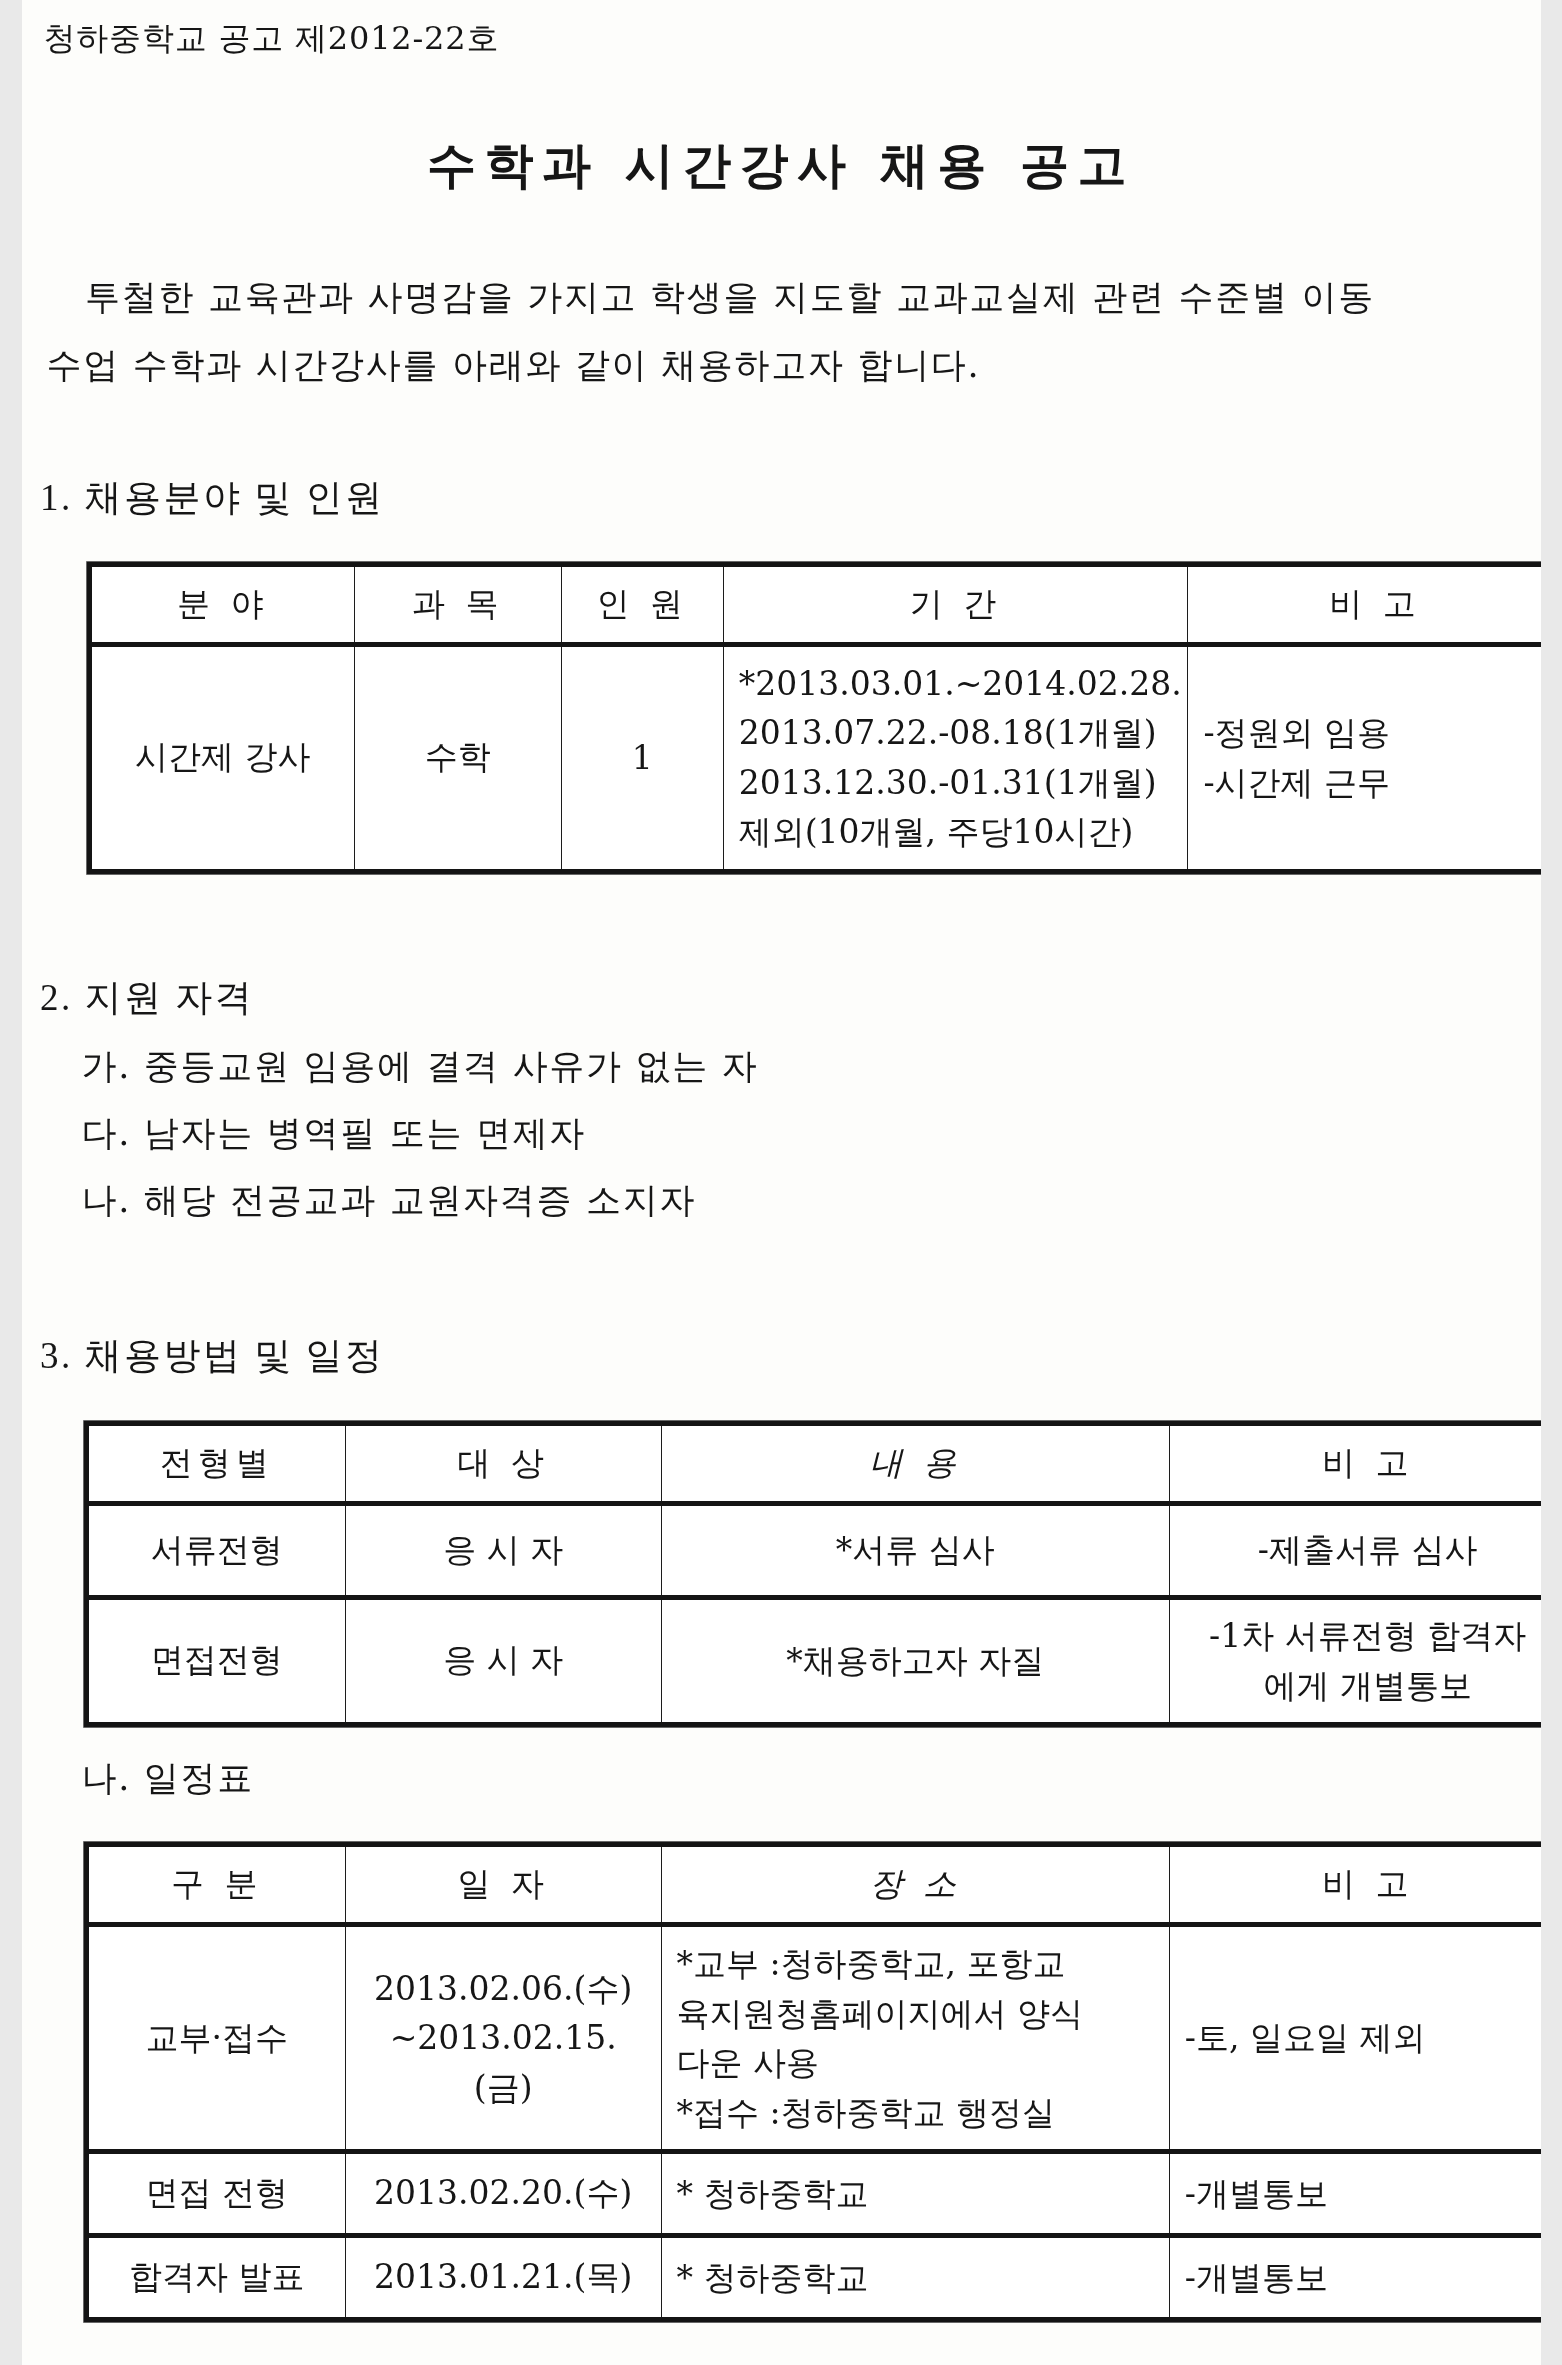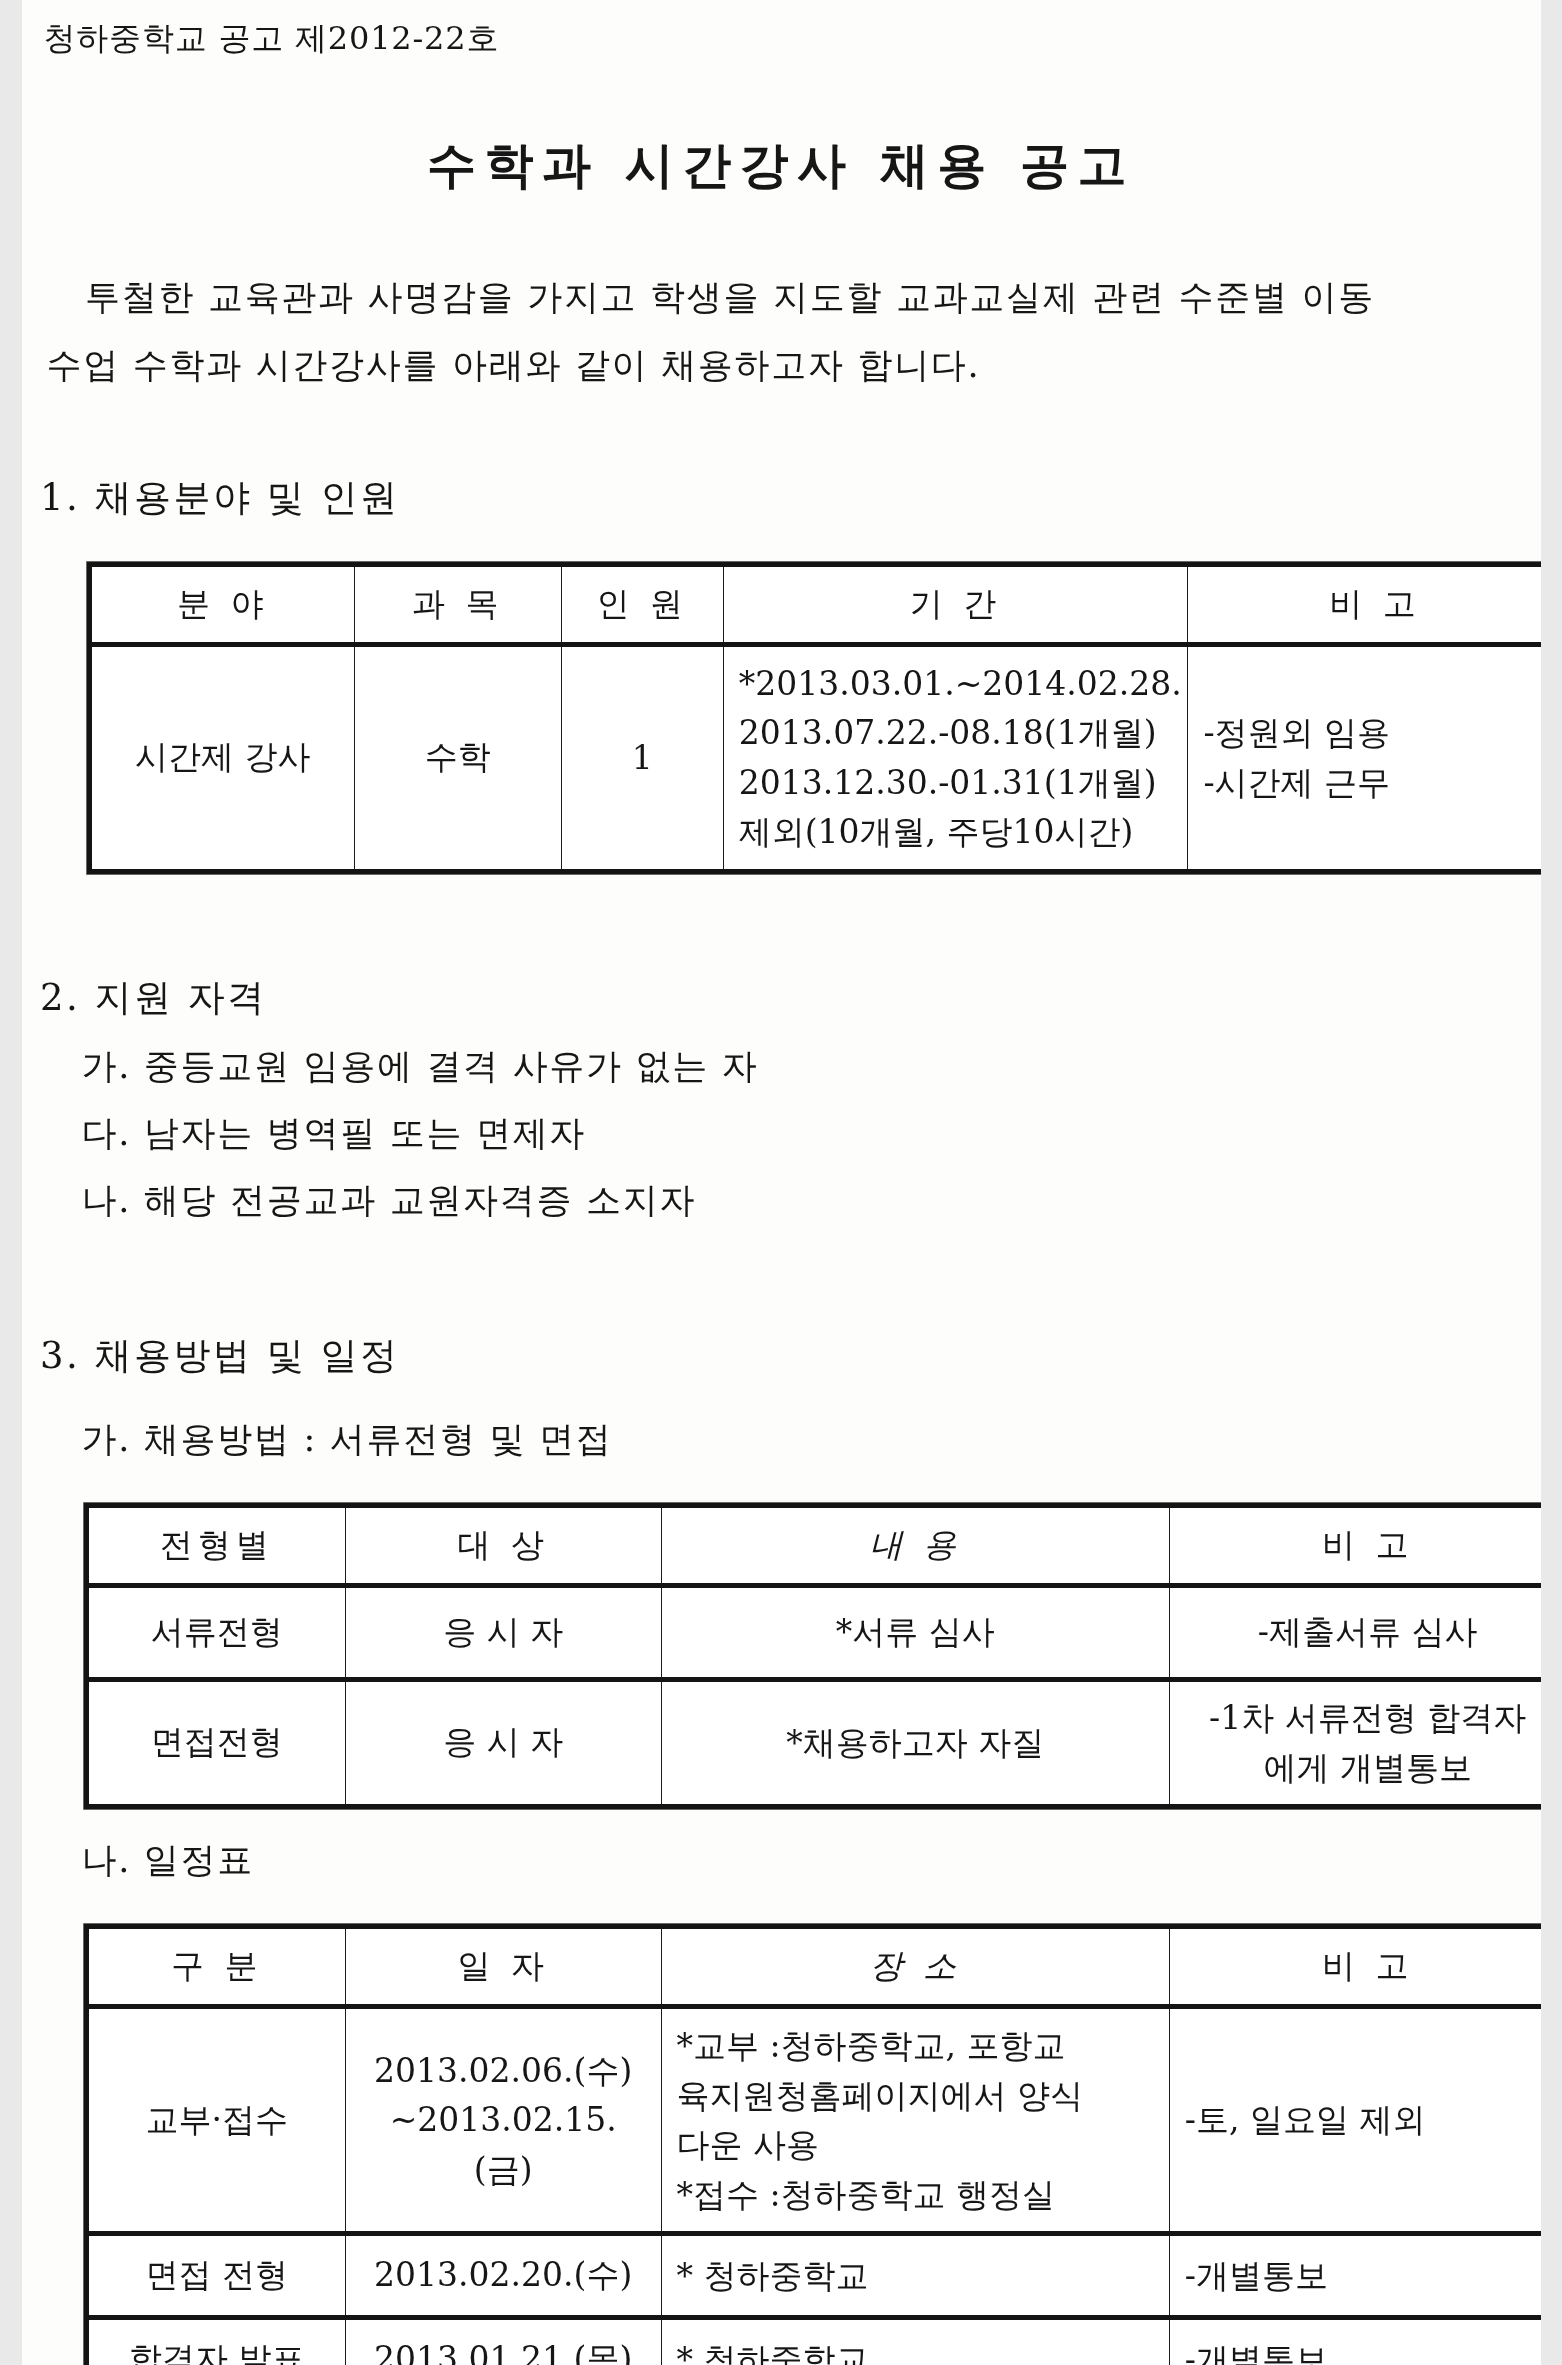--- a/index.html
+++ b/index.html
@@ -36,20 +36,21 @@
     font-size: 35px;
     line-height: 1.95;
     letter-spacing: 1.7px;
     white-space: pre-line;
     text-indent: 1.1em;
   }
   .sec-heading {
     margin: 0 0 0 18.4px;
     font-size: 37px;
     letter-spacing: 2.5px;
+    font-family: Liberation Serif, serif;
   }
   .sec1-heading { margin-top: 74px; }
   .sec2-heading { margin-top: 99px; }
   .sec3-heading { margin-top: 107px; }
   .sub-line {
     margin: 0 0 0 60px;
     font-size: 35px;
     letter-spacing: 1.7px;
   }
   .qual-item { margin-top: 20px; }
@@ -128,21 +129,20 @@
       </tr>
     </tbody>
   </table>
 
   <div class="sec-heading sec2-heading">2. 지원 자격</div>
   <div class="sub-line qual-item">가. 중등교원 임용에 결격 사유가 없는 자</div>
   <div class="sub-line qual-item">다. 남자는 병역필 또는 면제자</div>
   <div class="sub-line qual-item">나. 해당 전공교과 교원자격증 소지자</div>
 
   <div class="sec-heading sec3-heading">3. 채용방법 및 일정</div>
-  <div class="sub-line sub-a">가. 채용방법 : 서류전형 및 면접</div>
 
   <table class="doc-table t2">
     <thead>
       <tr>
         <th class="c1">전형별</th>
         <th class="c2">대 상</th>
         <th class="c3">내 용</th>
         <th class="c4">비 고</th>
       </tr>
     </thead>

